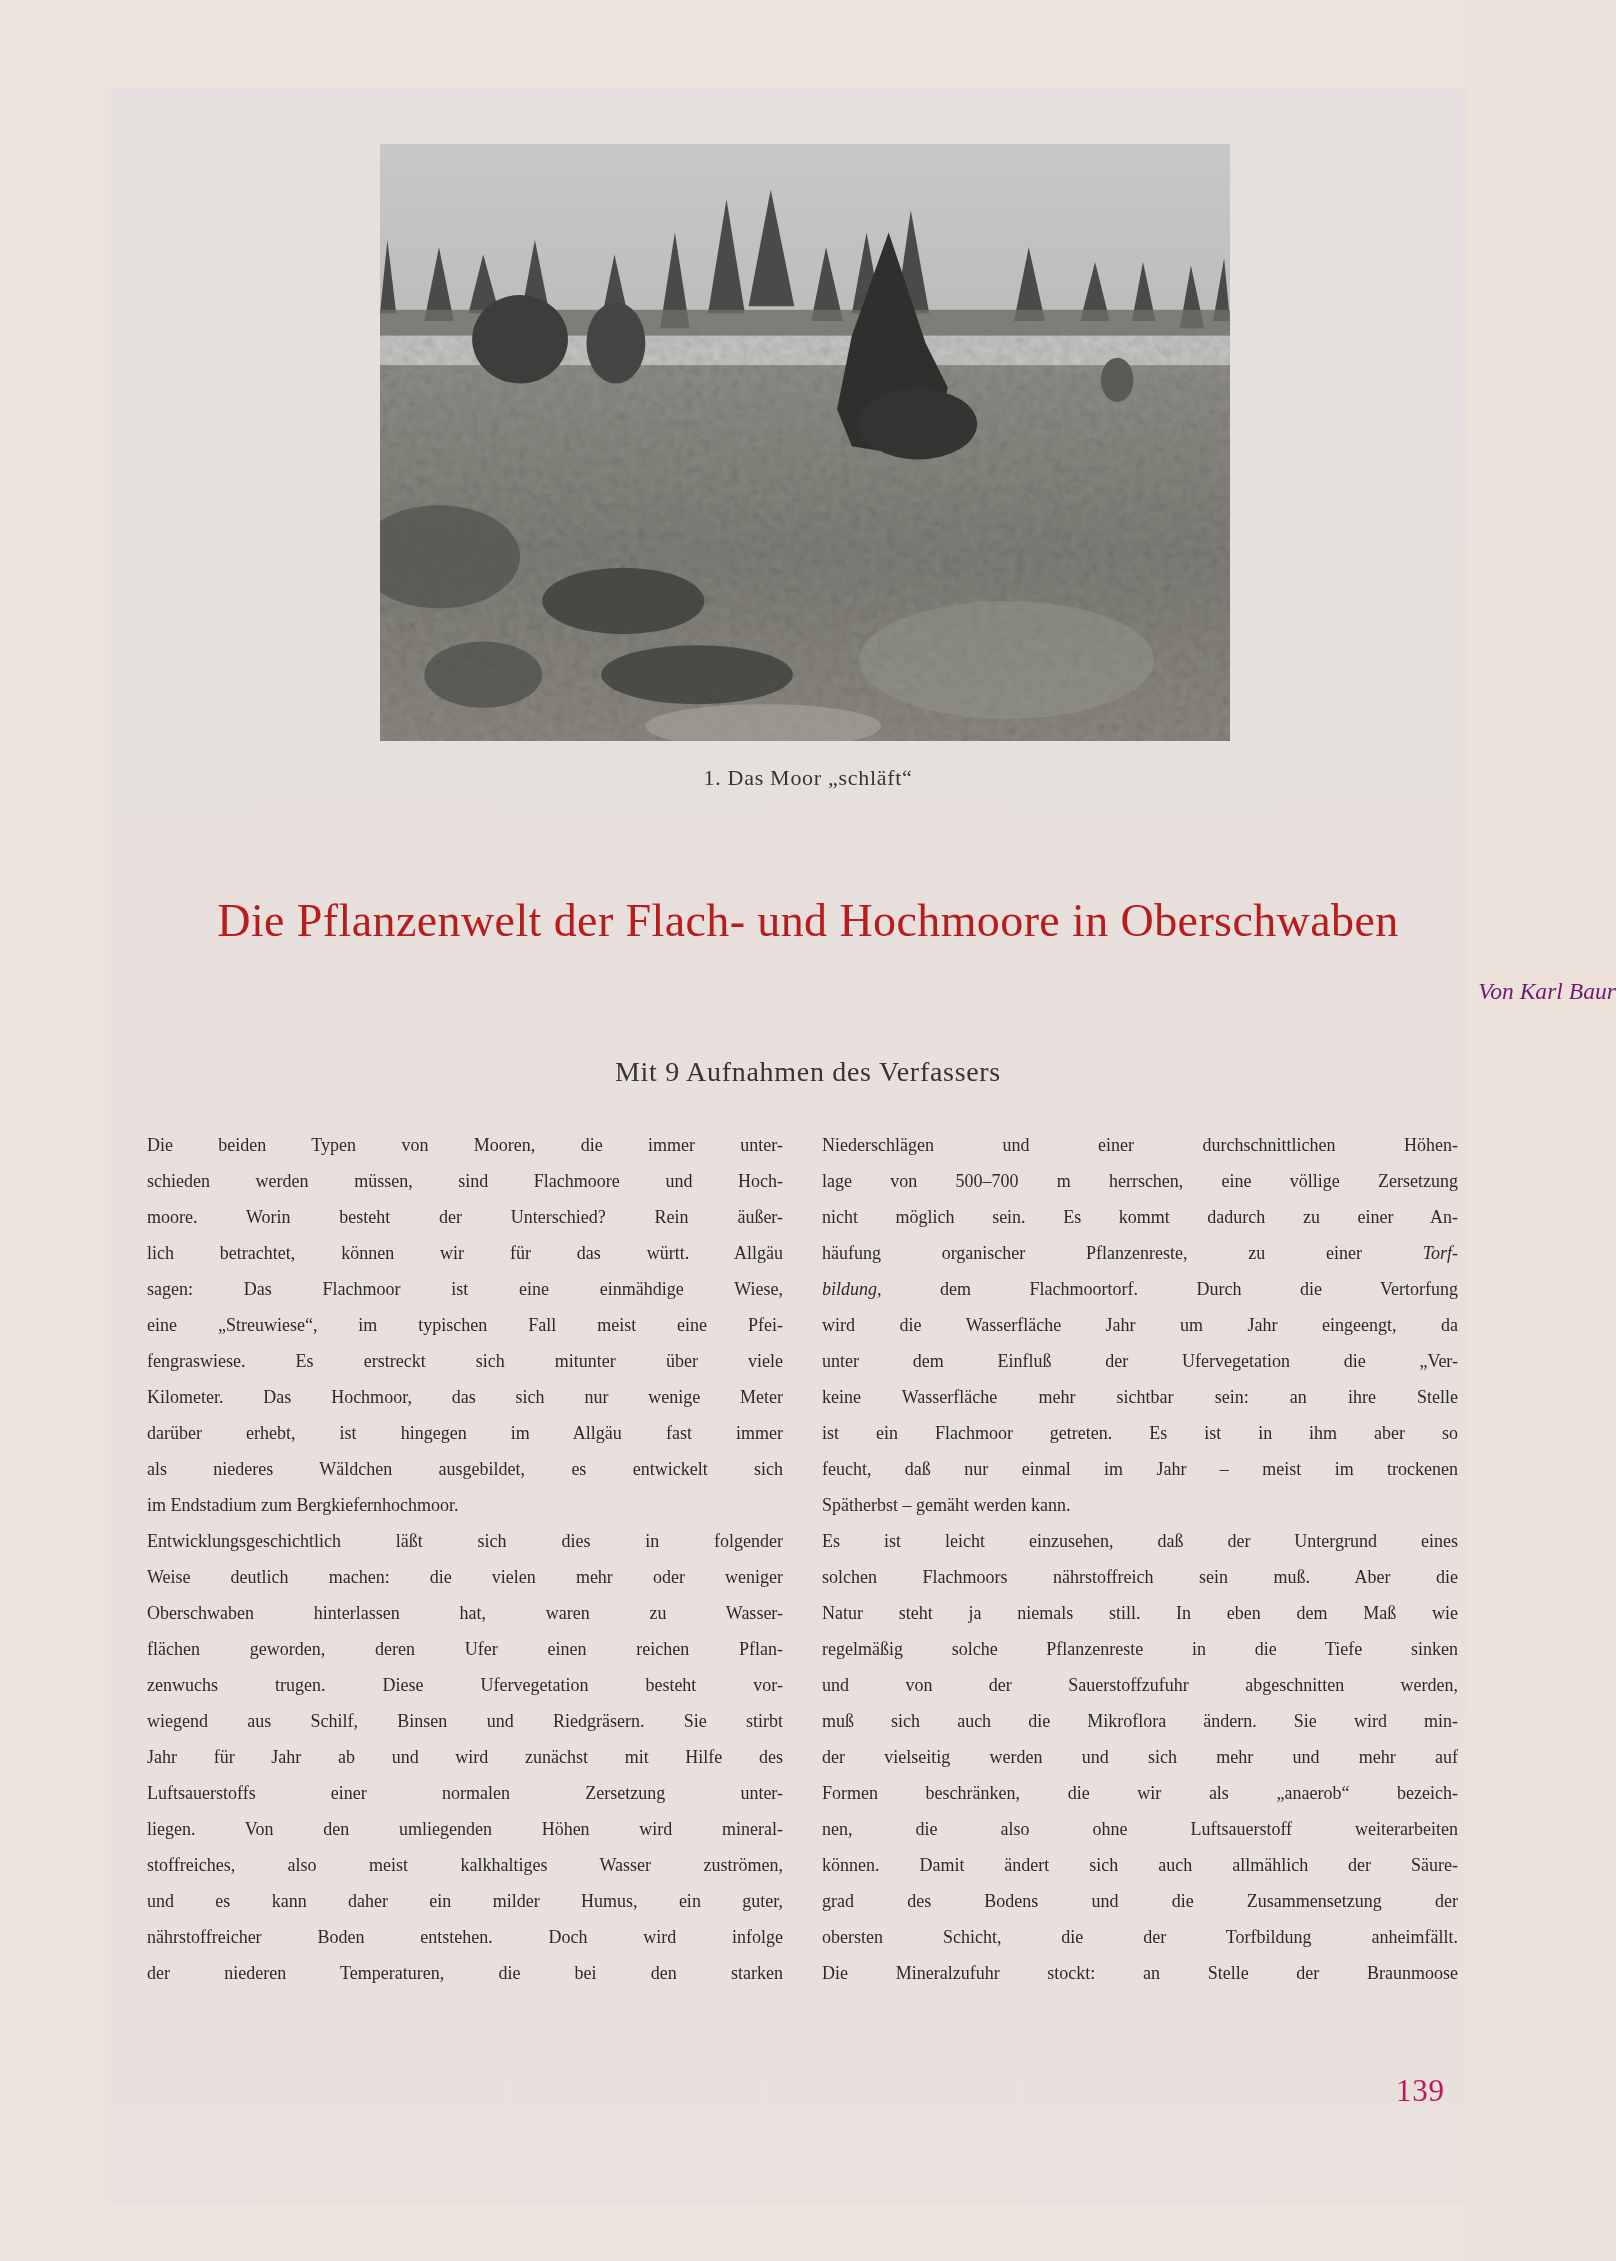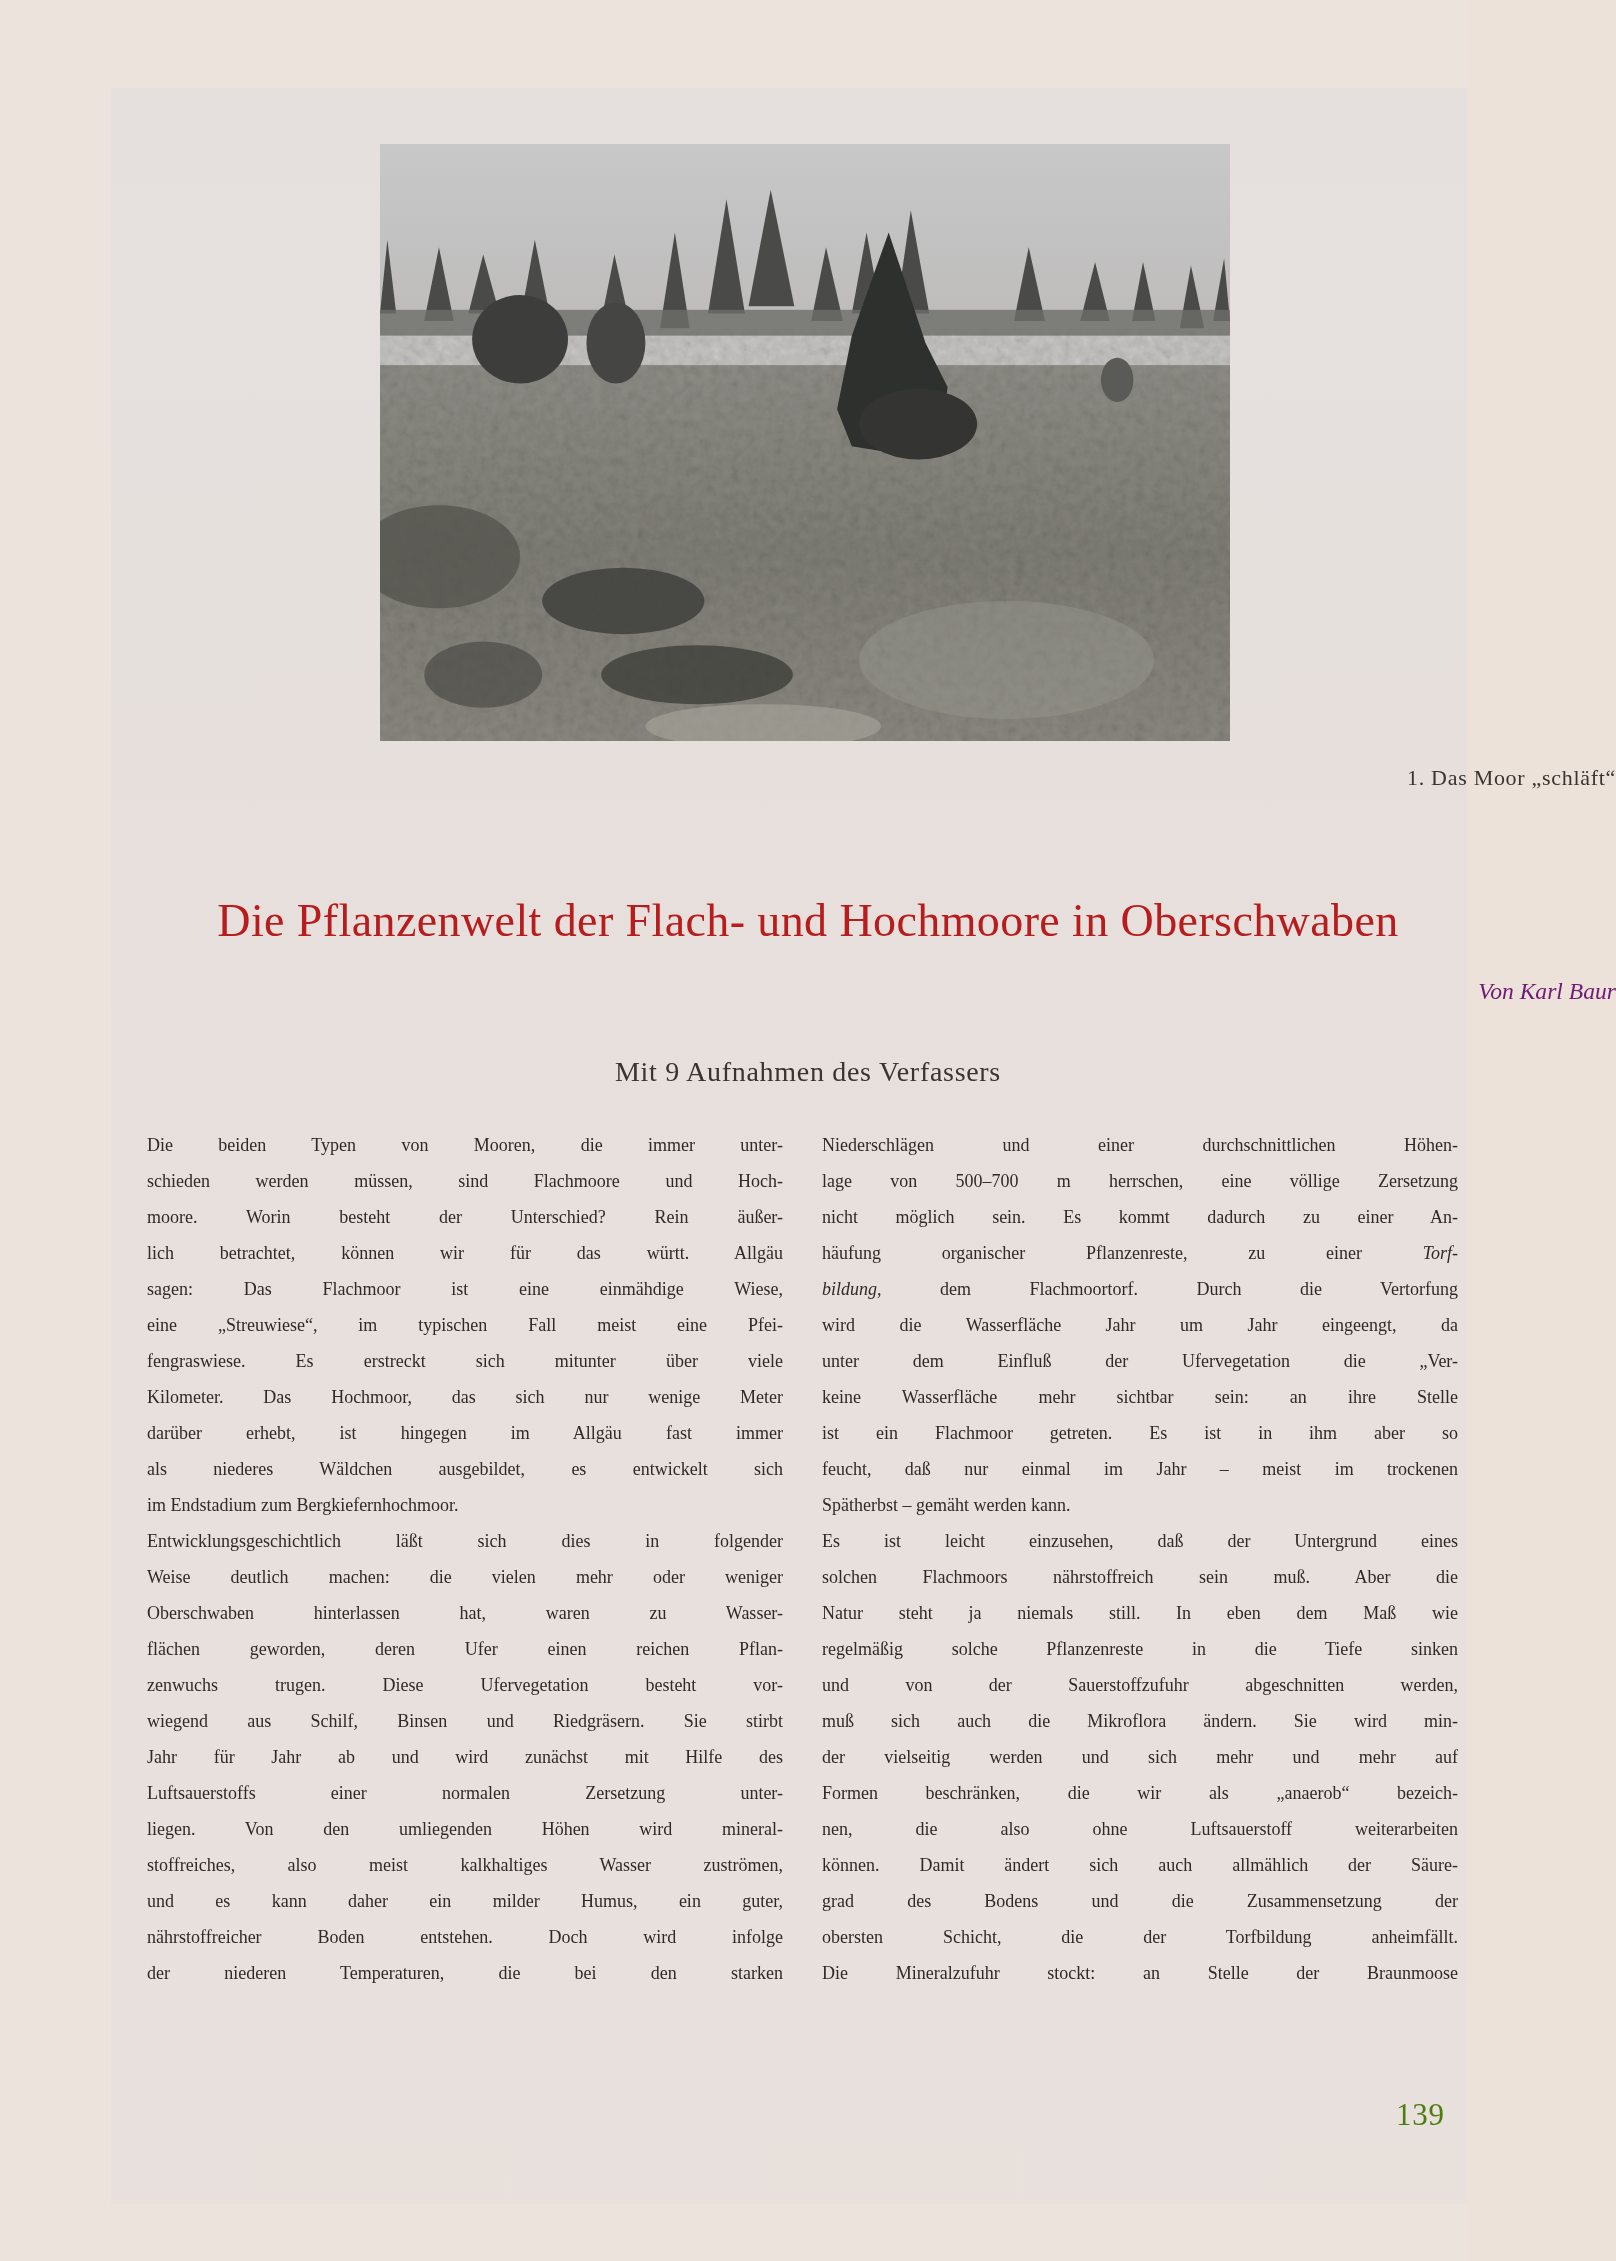--- a/index.html
+++ b/index.html
@@ -19,21 +19,21 @@
       background: #ede2da;
     }
     .photo {
       position: absolute; left: 380px; top: 144px; width: 850px; height: 597px;
       overflow: hidden;
       background: #8a8a88;
     }
     .photo svg { display: block; width: 100%; height: 100%; }
     .caption {
       position: absolute; left: 0; width: 1616px; top: 765px;
-      text-align: right; font-size: 22px; letter-spacing: 0.7px; color: #3a3431;
+      text-align: center; font-size: 22px; letter-spacing: 0.7px; color: #3a3431;
     }
     .title {
       position: absolute; left: 0; width: 1616px; top: 894px;
       text-align: center; font-size: 46px; letter-spacing: 0.4px; color: #b91c1c;
     }
     .author {
       position: absolute; left: 0; width: 1616px; top: 978px;
       text-align: right; font-size: 23.6px; font-style: italic; color: #701a75;
     }
     .subtitle {
@@ -47,21 +47,21 @@
     .column.left { left: 147px; }
     .column.right { left: 822px; }
     .line {
       display: block; white-space: nowrap; text-align: justify;
       text-align-last: justify; height: 36px; overflow: visible;
     }
     .line.last { text-align-last: left; }
     .line em { font-style: italic; }
     .page-number {
       position: absolute; left: 1396px; top: 2073px;
-      font-size: 31px; color: #4d7c0f; letter-spacing: 0.7px; margin-top: 24px;
+      font-size: 31px; color: #be185d; letter-spacing: 0.7px;
     }
   </style>
 </head>
 <body>
 
 <div class="print-area"></div>
 <div class="right-tint"></div>
 
 <div class="photo" title="Black-and-white photograph of a moorland with grass tussocks, juniper bushes and a line of spruce and birch trees under a grey sky">
   <svg viewBox="0 0 1153 810" preserveAspectRatio="none">

